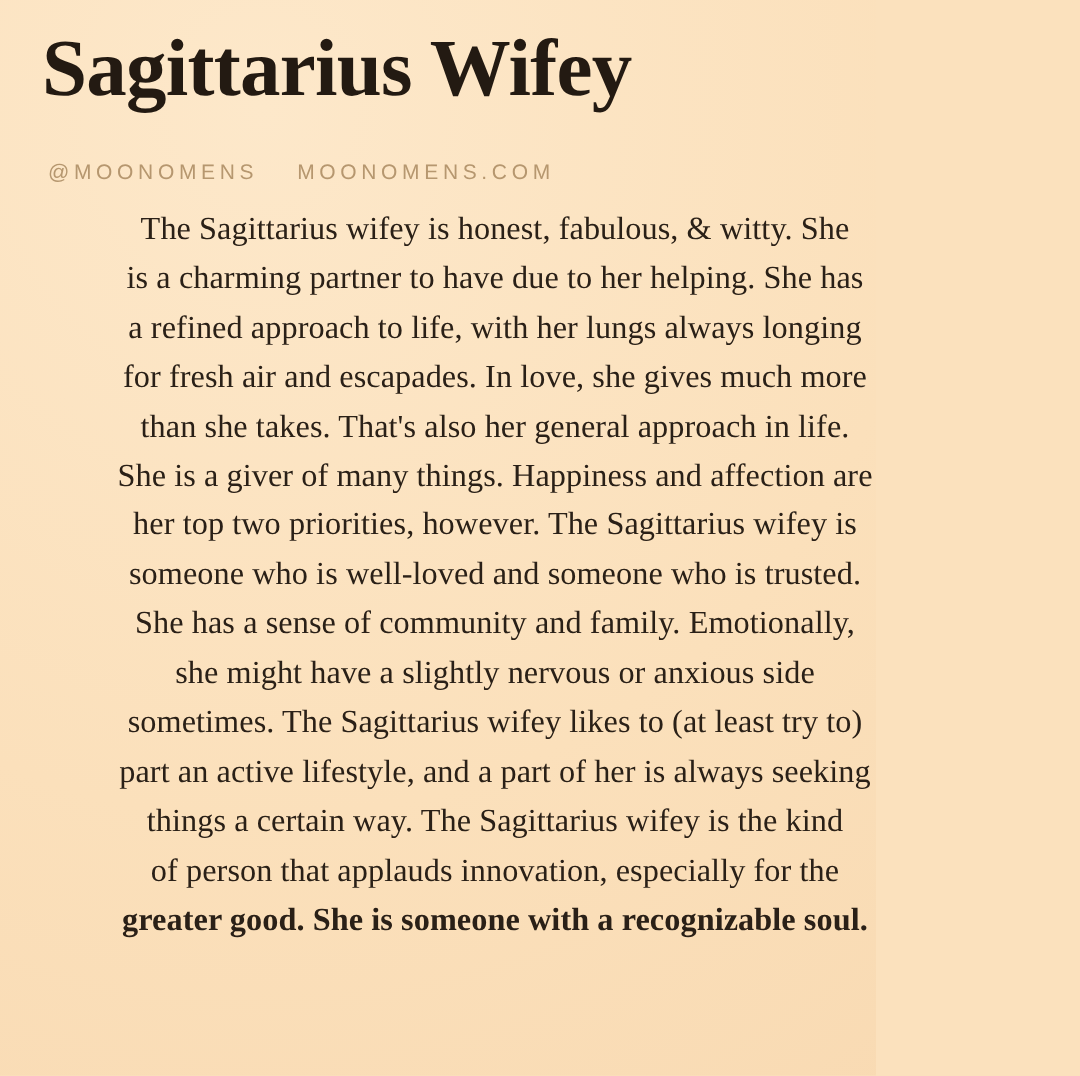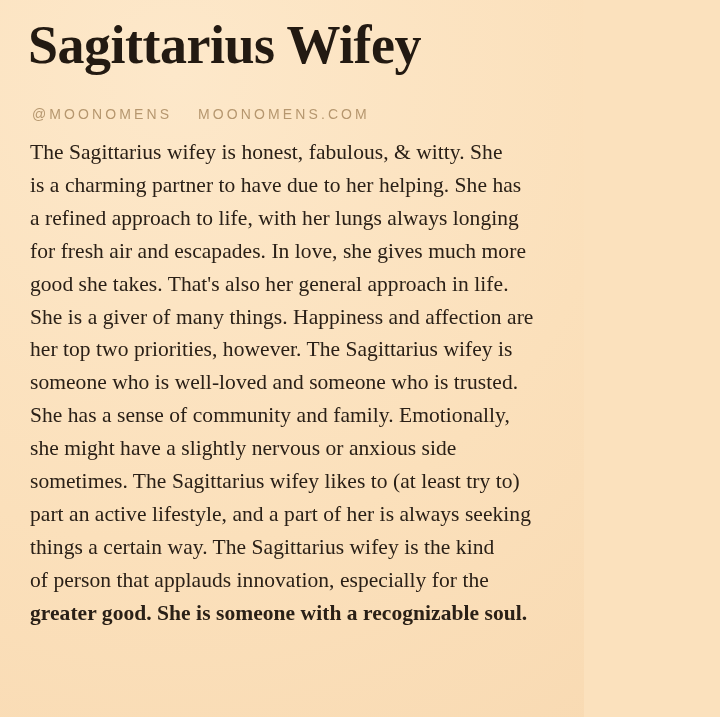--- a/index.html
+++ b/index.html
@@ -14,20 +14,21 @@
     background: #fbe1bd;
     font-family: "Liberation Serif", serif;
   }
   #page {
     position: relative;
     width: 584px;
     height: 717px;
     background:
       radial-gradient(ellipse 140% 120% at 30% 10%, #fde8ca 0%, #fbe0bb 55%, #f8d9b1 100%);
     overflow: hidden;
+    text-align: center;
   }
   
   #header {
     position: absolute;
     left: 0;
     top: 0;
     width: 720px;
     height: 132px;
   }
   #page-title {
@@ -112,21 +113,21 @@
         <line x1="9" y1="44" x2="48" y2="83" stroke="#e0a94a"></line>
       </g>
     </svg>
   </div>
 
   <div id="body-text">
     <div class="body-line" style="color: rgb(42, 32, 23);">The Sagittarius wifey is honest, fabulous, &amp; witty. She</div>
     <div class="body-line" style="color: rgb(42, 32, 23);">is a charming partner to have due to her helping. She has</div>
     <div class="body-line" style="color: rgb(42, 32, 23);">a refined approach to life, with her lungs always longing</div>
     <div class="body-line" style="color: rgb(42, 32, 23);">for fresh air and escapades. In love, she gives much more</div>
-    <div class="body-line" style="color: rgb(42, 32, 23);">good she takes. That's also her general approach in life.</div>
+    <div class="body-line" style="color: rgb(42, 32, 23);">than she takes. That's also her general approach in life.</div>
     <div class="body-line" style="color: rgb(42, 32, 23);">She is a giver of many things. Happiness and affection are</div>
     <div class="body-line" style="color: rgb(42, 32, 23);">her top two priorities, however. The Sagittarius wifey is</div>
     <div class="body-line" style="color: rgb(42, 32, 23);">someone who is well-loved and someone who is trusted.</div>
     <div class="body-line" style="color: rgb(42, 32, 23);">She has a sense of community and family. Emotionally,</div>
     <div class="body-line" style="color: rgb(42, 32, 23);">she might have a slightly nervous or anxious side</div>
     <div class="body-line" style="color: rgb(42, 32, 23);">sometimes. The Sagittarius wifey likes to (at least try to)</div>
     <div class="body-line" style="color: rgb(42, 32, 23);">part an active lifestyle, and a part of her is always seeking</div>
     <div class="body-line" style="color: rgb(42, 32, 23);">things a certain way. The Sagittarius wifey is the kind</div>
     <div class="body-line" style="color: rgb(42, 32, 23);">of person that applauds innovation, especially for the</div>
     <div class="body-line" style="color: rgb(42, 32, 23); font-weight: bold;">greater good. She is someone with a recognizable soul.</div>

